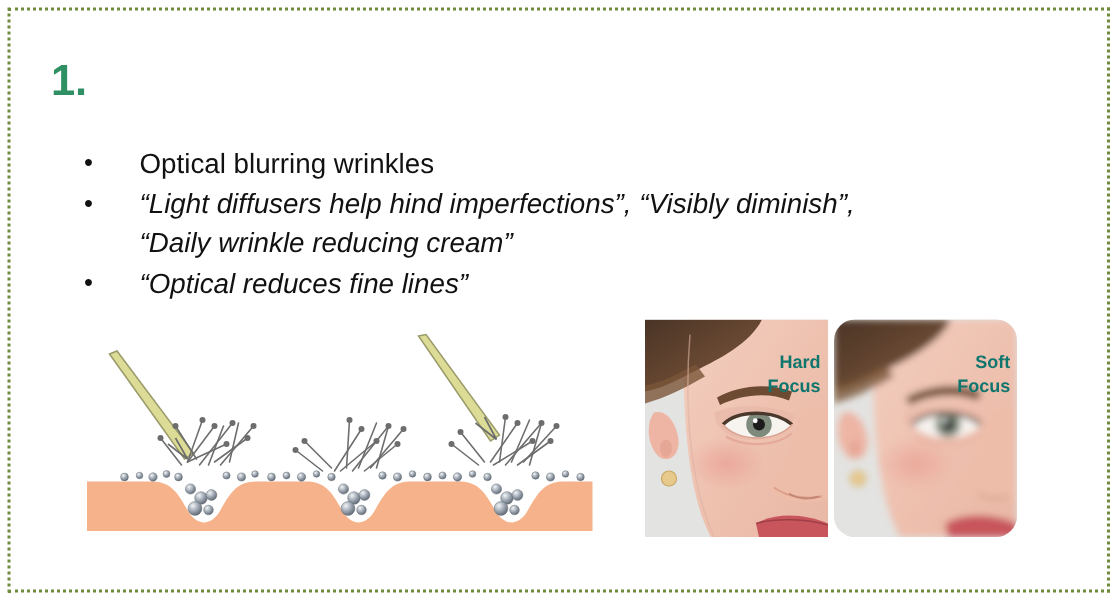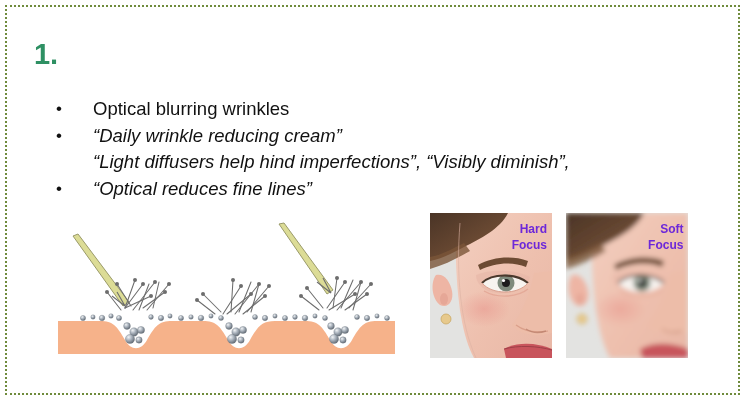--- a/index.html
+++ b/index.html
@@ -105,29 +105,29 @@
   .photo {
     position: relative;
     width: 122px;
     height: 145px;
     display: inline-block;
     overflow: hidden;
     vertical-align: top;
     background: #e9e6e2;
   }
   .photo + .photo {
-    margin-left: 10px;
+    border-radius: 14px;
   }
   .photo-caption {
     position: absolute;
     right: 5px;
-    top: 8px;
+    top: 20px;
     font-size: 12px;
     font-weight: bold;
-    color: #6d28d9;
+    color: #0f766e;
     line-height: 16px;
     text-align: right;
     z-index: 5;
   }
   .photo svg {
     display: block;
     width: 100%;
     height: 100%;
   }
 </style>
@@ -147,22 +147,22 @@
     <div class="bullet">
       <span class="bullet-dot">•</span>
       <span class="bullet-body">
         <span class="bullet-line">Optical blurring wrinkles</span>
       </span>
     </div>
 
     <div class="bullet">
       <span class="bullet-dot">•</span>
       <span class="bullet-body italic">
+        <span class="bullet-line">“Light diffusers help hind imperfections”, “Visibly diminish”,</span>
         <span class="bullet-line">“Daily wrinkle reducing cream”</span>
-        <span class="bullet-line">“Light diffusers help hind imperfections”, “Visibly diminish”,</span>
       </span>
     </div>
 
     <div class="bullet">
       <span class="bullet-dot">•</span>
       <span class="bullet-body italic">
         <span class="bullet-line">“Optical reduces fine lines”</span>
       </span>
     </div>
 

